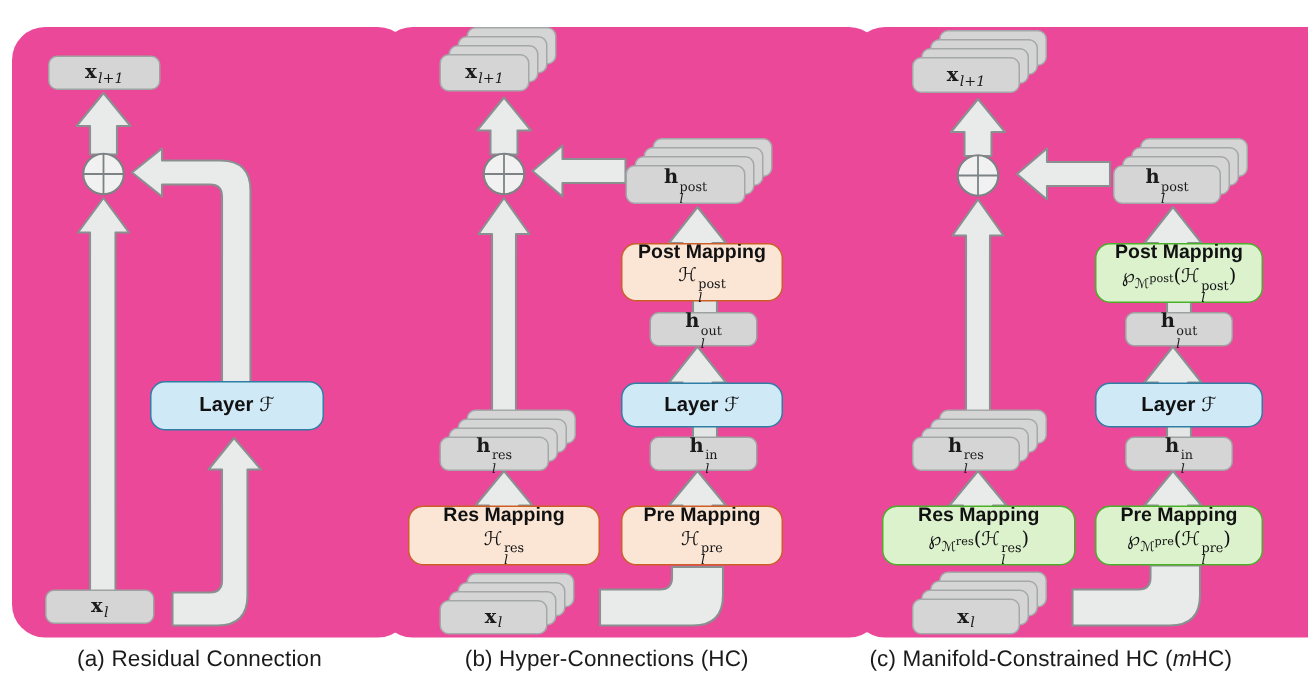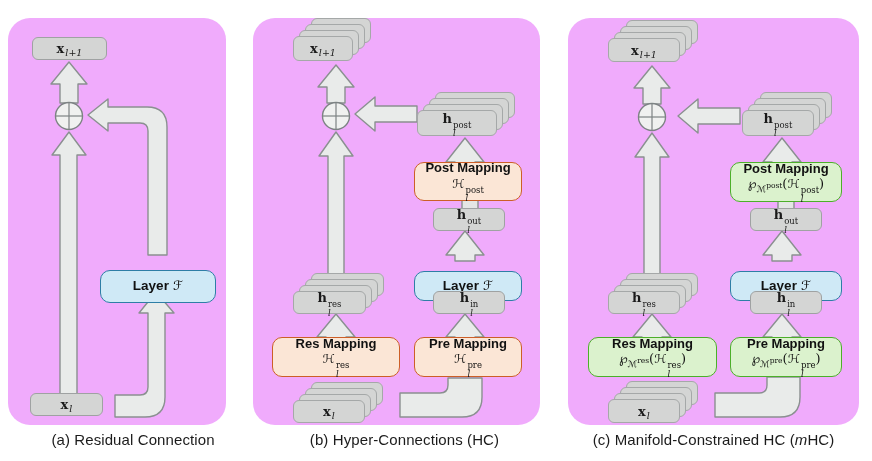--- a/index.html
+++ b/index.html
@@ -1,36 +1,36 @@
 <!DOCTYPE html>
 <html><head>
 <meta charset="utf-8">
 <style>
   html,body{margin:0;padding:0;background:#ffffff;}
   body{width:872px;height:461px;position:relative;overflow:hidden;
        font-family:"Liberation Sans",sans-serif;color:#1a1a1a;}
-  .panel{position:absolute;top:18px;height:407px;background:#f0abfc;border-radius:22px;}
+  .panel{position:absolute;top:18px;height:407px;background:#ec4899;border-radius:22px;padding-left:48px;}
   #panel-a{left:8px;width:218px;}
   #panel-b{left:253px;width:287px;}
   #panel-c{left:568px;width:291px;}
   .wires{position:absolute;left:0;top:0;}
   .gbox{position:absolute;background:#d4d5d4;border:1.4px solid #9fa2a2;border-radius:6px;
         box-sizing:border-box;display:flex;align-items:center;justify-content:center;}
   .stack{position:absolute;}
   .sheet{position:absolute;background:#d4d5d4;border:1.4px solid #a5a8a8;border-radius:6px;
          box-sizing:border-box;width:calc(100% - 18px);height:calc(100% - 18px);}
   .sheet.s3{left:18px;top:0;}
   .sheet.s2{left:12px;top:6px;}
   .sheet.s1{left:6px;top:12px;}
   .sheet.front{left:0;top:18px;display:flex;align-items:center;justify-content:center;}
   .mapbox{position:absolute;border-radius:10px;box-sizing:border-box;display:flex;
           flex-direction:column;align-items:center;justify-content:center;line-height:1.2;}
   .mapbox.orange{background:#fbe6d6;border:1.7px solid #cc5f27;}
   .mapbox.green{background:#dbf2cd;border:1.7px solid #4caf2a;}
-  .mapbox.blue{background:#cfe9f6;border:1.7px solid #2e7ea6;margin-top:16px;}
+  .mapbox.blue{background:#cfe9f6;border:1.7px solid #2e7ea6;}
   .map-title{font-size:13px;font-weight:700;color:#111;}
   .map-math{font-family:"DejaVu Serif",serif;font-size:12.5px;color:#111;}
   .layer-label{font-size:13.5px;font-weight:600;color:#111;}
   .layer-label .scr{margin-left:4px;font-weight:normal;}
   .mv{display:inline-block;white-space:nowrap;}
   .mb{font-family:"DejaVu Serif",serif;font-weight:bold;font-style:normal;font-size:13px;}
   .sub1{font-family:"DejaVu Serif",serif;font-style:italic;font-size:9.5px;
         vertical-align:-3px;margin-left:1px;}
   .ss{display:inline-flex;flex-direction:column;align-items:flex-start;line-height:1;
       vertical-align:-5px;margin-left:1px;}
@@ -40,21 +40,21 @@
   .map-math .scr{font-size:12.5px;}
   .scrs{font-family:"DejaVu Sans",sans-serif;font-size:9px;}
   .psub{display:inline-block;vertical-align:-4px;white-space:nowrap;text-align:center;}
   .psup{display:inline-block;font-family:"DejaVu Serif",serif;font-size:7.5px;
         position:relative;top:-4px;}
   .par{font-family:"DejaVu Serif",serif;font-size:13px;}
   .caption{position:absolute;top:431px;height:26px;text-align:center;font-size:15px;
            color:#1b1b1b;letter-spacing:0.1px;}
   #cap-a{left:24px;width:218px;}
   #cap-b{left:248px;width:313px;}
-  #cap-c{left:555px;width:317px;}
+  #cap-c{left:542px;width:317px;}
   .em{font-style:italic;}
 </style>
 </head>
 <body>
 
 <section class="panel" id="panel-a">
   <svg class="wires" width="218" height="407" viewBox="0 0 218 407" fill="#e9ebea" stroke="#8a9090" stroke-width="1.4" stroke-linejoin="round">
     <path d="M61,44 L79,66 L70,66 L70,85 L52,85 L52,66 L43,66 Z"></path>
     <path d="M61,114 L78,137 L69,137 L69,376 L52,376 L52,137 L44,137 Z"></path>
     <path d="M80,97 L100,81 L100,89 L139,89 Q159,89 159,109 L159,237 L140,237 L140,113 Q140,105 132,105 L100,105 L100,113 Z"></path>

